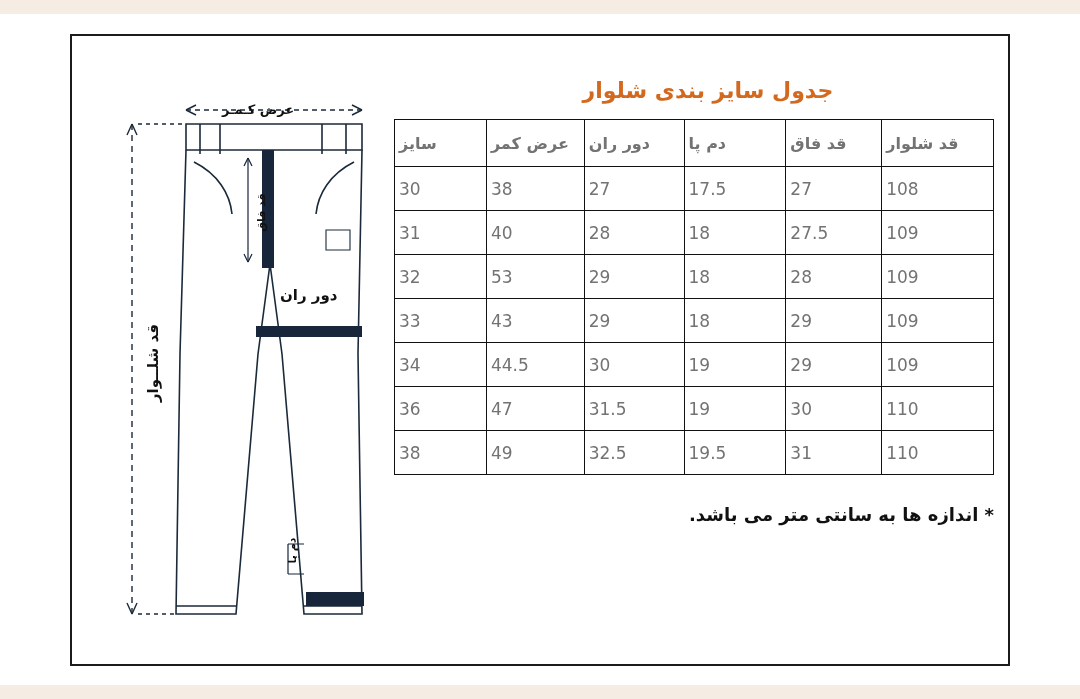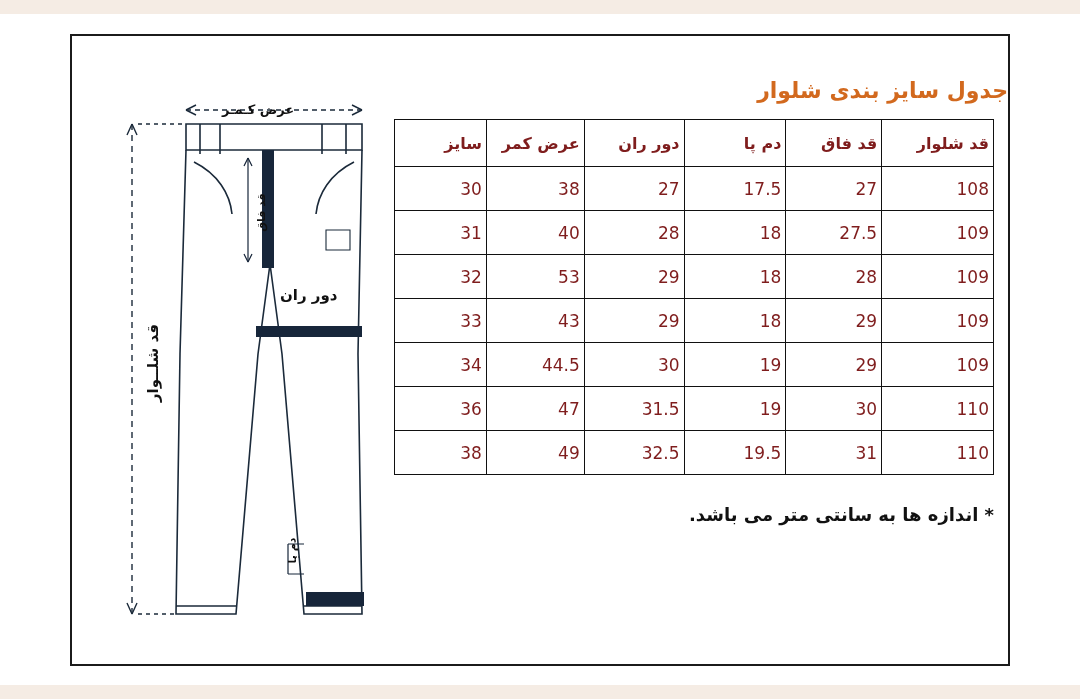--- a/index.html
+++ b/index.html
@@ -31,21 +31,21 @@
     background: #ffffff;
     box-sizing: border-box;
   }
 
   
   .title {
     position: absolute;
     right: 0;
     top: 42px;
     width: 600px;
-    text-align: right;
+    text-align: center;
     font-family: "DejaVu Sans", sans-serif;
     font-size: 22px;
     font-weight: bold;
     color: #d2691e;
     letter-spacing: 0px;
     direction: rtl;
   }
 
   
   .table-wrap {
@@ -56,23 +56,23 @@
   }
   table.size-table {
     border-collapse: collapse;
     width: 600px;
     direction: rtl;
     background: #fff;
   }
   table.size-table th,
   table.size-table td {
     border: 1px solid #111111;
-    text-align: right;
+    text-align: left;
     font-size: 17px;
-    color: #7f1d1d;
+    color: #737373;
     height: 43px;
     padding: 0 4px;
     font-family: "DejaVu Sans", sans-serif;
   }
   table.size-table th {
     font-weight: bold;
     font-size: 16px;
     height: 46px;
   }
   table.size-table td {

